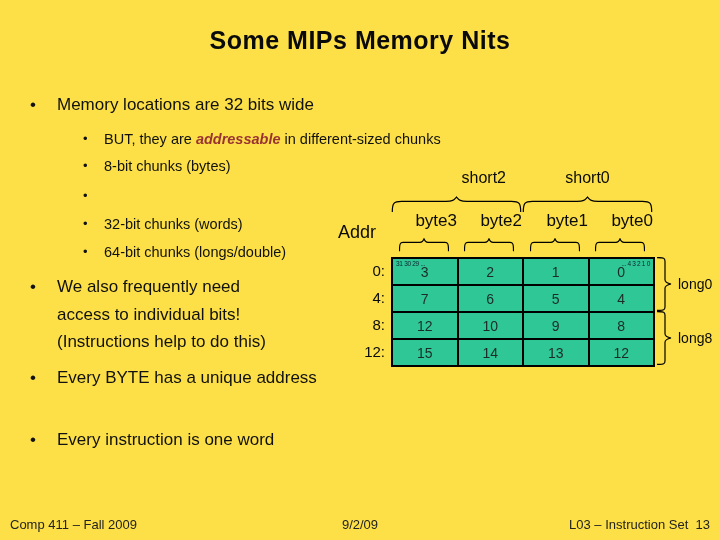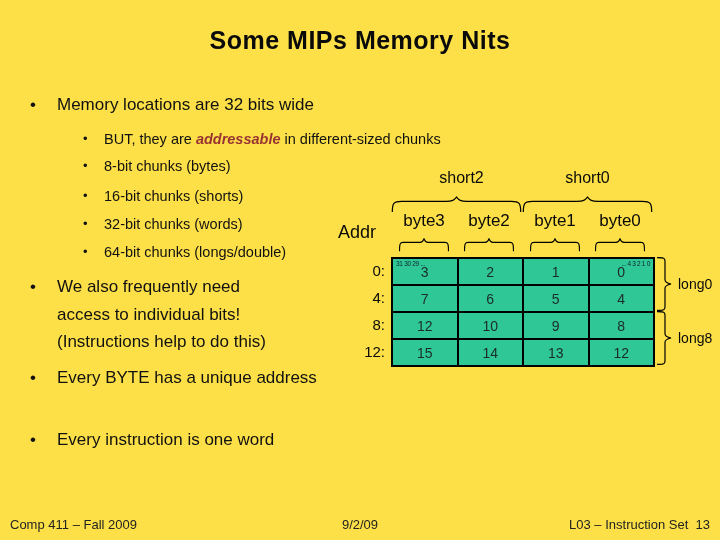--- a/index.html
+++ b/index.html
@@ -17,21 +17,21 @@
   .main-li{left:30px;font-size:17px;}
   .main-li .dot{width:27px;font-size:17px;}
   .sub-li{left:83px;font-size:14.5px;}
   .sub-li .dot{width:21px;font-size:13px;}
   .cont{position:absolute;left:57px;font-size:17px;}
   .em-red{font-style:italic;font-weight:bold;color:var(--emred,#993333);}
   
   .diagram{left:330px;top:165px;width:390px;height:215px;}
   .d-abs{position:absolute;}
   .short-label{top:4px;width:131px;text-align:center;font-size:16px;color:#0a0a0a;}
-  .byte-label{top:46px;width:66px;text-align:center;font-size:17px;color:#0a0a0a;}
+  .byte-label{top:46px;width:66px;text-align:right;font-size:17px;color:#0a0a0a;}
   .addr-label{left:8px;top:57px;width:52px;font-size:18px;color:#0a0a0a;}
   .row-label{left:0px;width:55px;text-align:right;font-size:15px;color:#0a0a0a;}
   .memgrid{
     left:61px;top:92px;width:262px;height:108px;
     display:grid;grid-template-columns:repeat(4,1fr);grid-template-rows:repeat(4,1fr);
     border:1px solid #000;background:var(--cell,#2ec795);
   }
   .memcell{
     position:relative;border:1px solid #000;
     display:flex;align-items:center;justify-content:center;
@@ -63,21 +63,20 @@
   <div class="li sub-li" style="top:131px;">
     <span class="dot">•</span>
     <span><span>BUT, they are </span><span class="em-red">addressable</span><span> in different-sized chunks</span></span>
   </div>
   <div class="li sub-li" style="top:158px;">
     <span class="dot">•</span>
     <span>8-bit chunks (bytes)</span>
   </div>
   <div class="li sub-li" style="top:188px;">
     <span class="dot">•</span>
-    <span>16-bit chunks (shorts)</span>
   </div>
   <div class="li sub-li" style="top:216px;">
     <span class="dot">•</span>
     <span>32-bit chunks (words)</span>
   </div>
   <div class="li sub-li" style="top:244px;">
     <span class="dot">•</span>
     <span>64-bit chunks (longs/double)</span>
   </div>
 
@@ -93,21 +92,21 @@
     <span>Every BYTE has a unique address</span>
   </div>
 
   <div class="li main-li" style="top:430px;">
     <span class="dot">•</span>
     <span>Every instruction is one word</span>
   </div>
 
   <div class="abs diagram">
 
-    <div class="d-abs short-label" style="left:66px;">short2</div>
+    <div class="d-abs short-label" style="left:45px;text-align:right;">short2</div>
     <div class="d-abs short-label" style="left:192px;">short0</div>
 
     <div class="brace" style="left:61px;top:31px;width:131px;height:17px;">
       <svg viewBox="0 0 100 16" preserveAspectRatio="none">
           <path d="M1,15 C1,7 2,5 8,5 L42,5 C47,5 48,4 50,1 C52,4 53,5 58,5 L92,5 C98,5 99,7 99,15" fill="none" stroke="#000" stroke-width="1.2" vector-effect="non-scaling-stroke"></path>
         </svg>
     </div>
     <div class="brace" style="left:192px;top:31px;width:131px;height:17px;">
       <svg viewBox="0 0 100 16" preserveAspectRatio="none">
           <path d="M1,15 C1,7 2,5 8,5 L42,5 C47,5 48,4 50,1 C52,4 53,5 58,5 L92,5 C98,5 99,7 99,15" fill="none" stroke="#000" stroke-width="1.2" vector-effect="non-scaling-stroke"></path>

